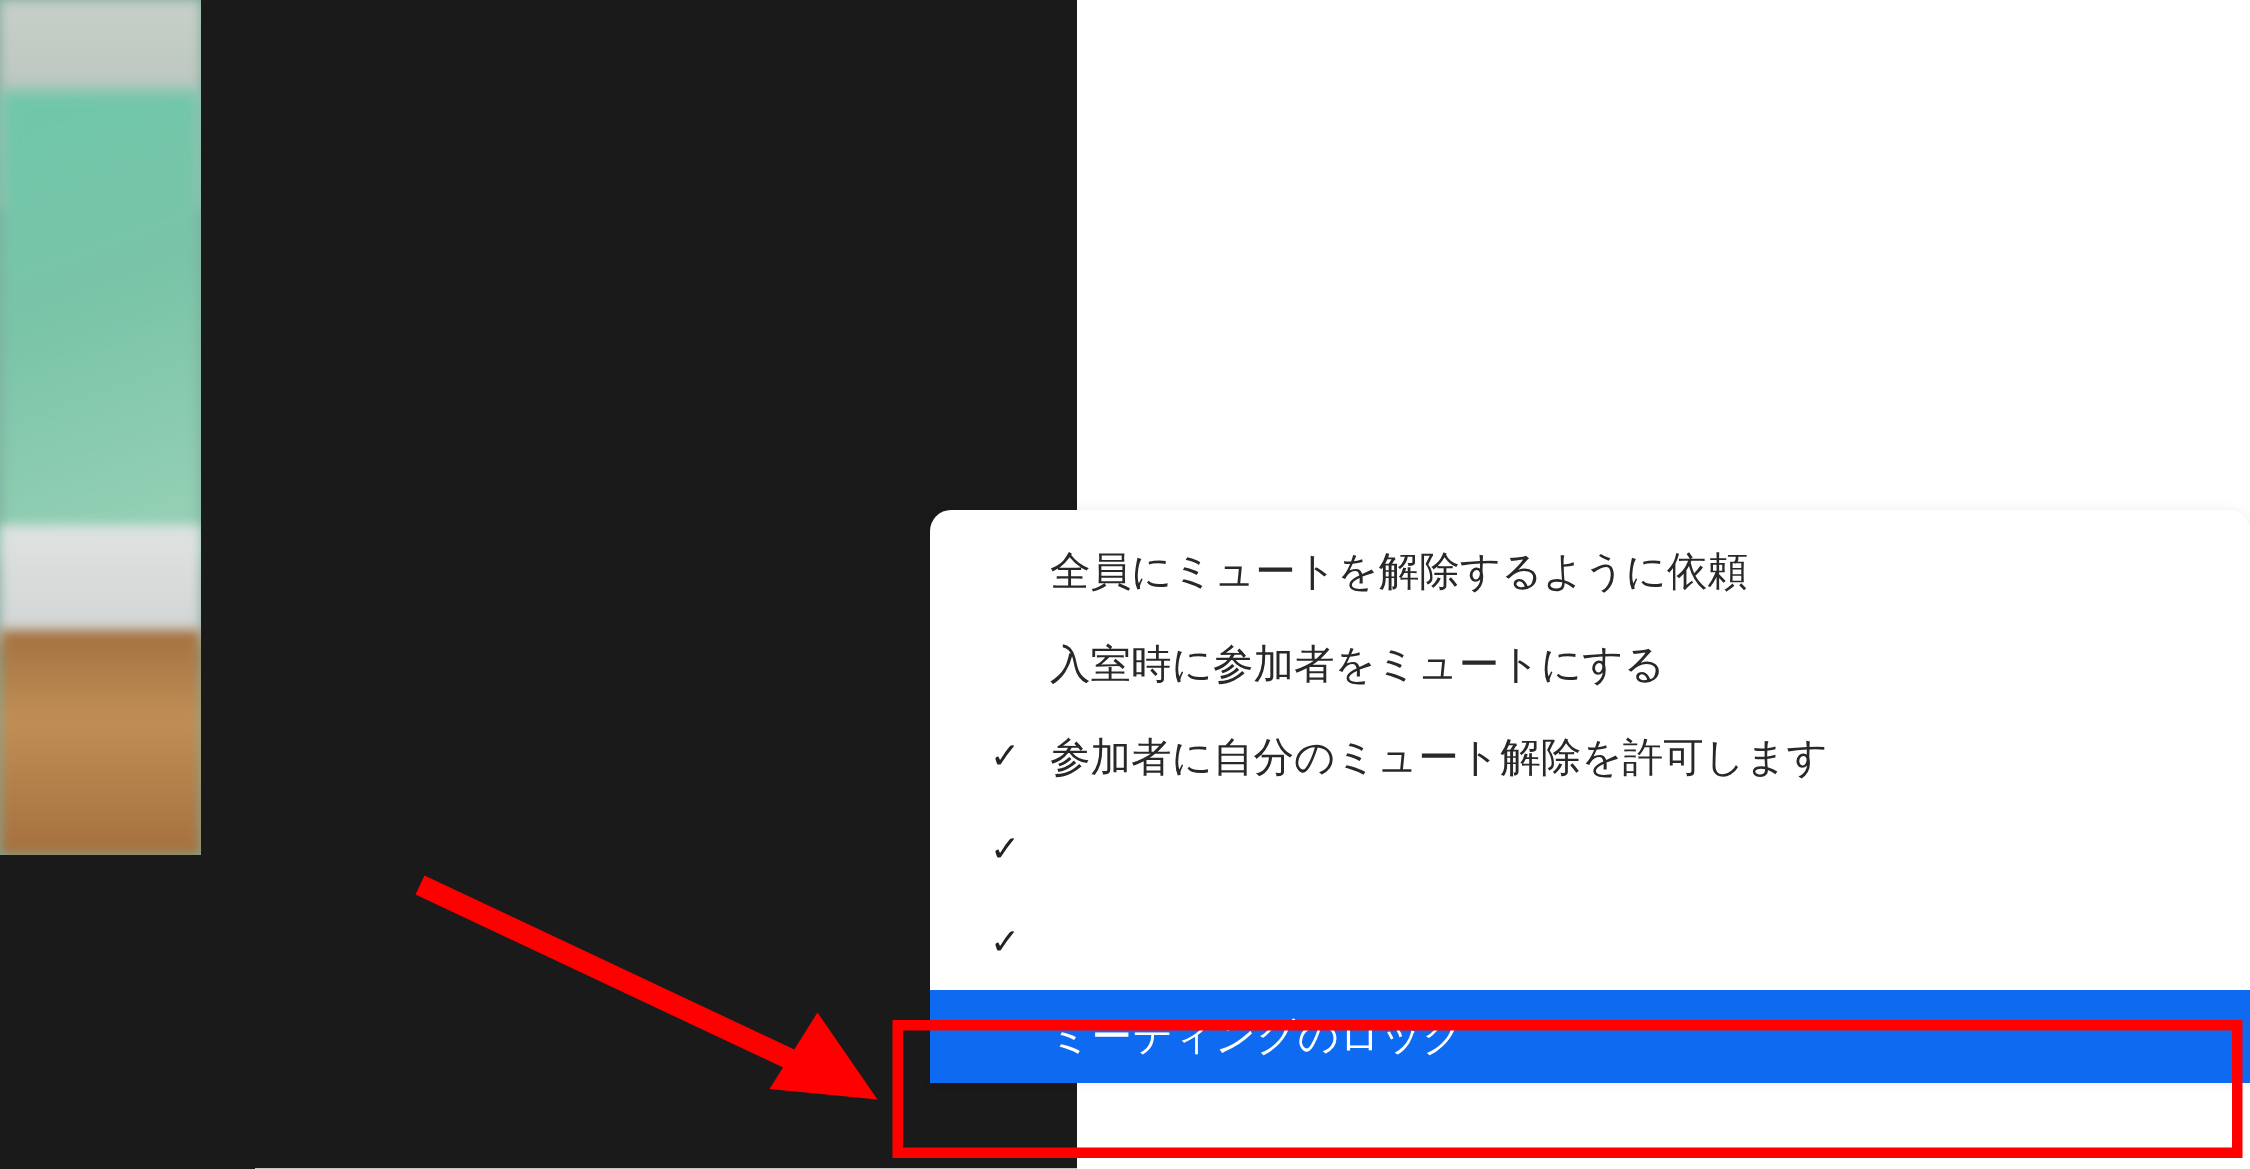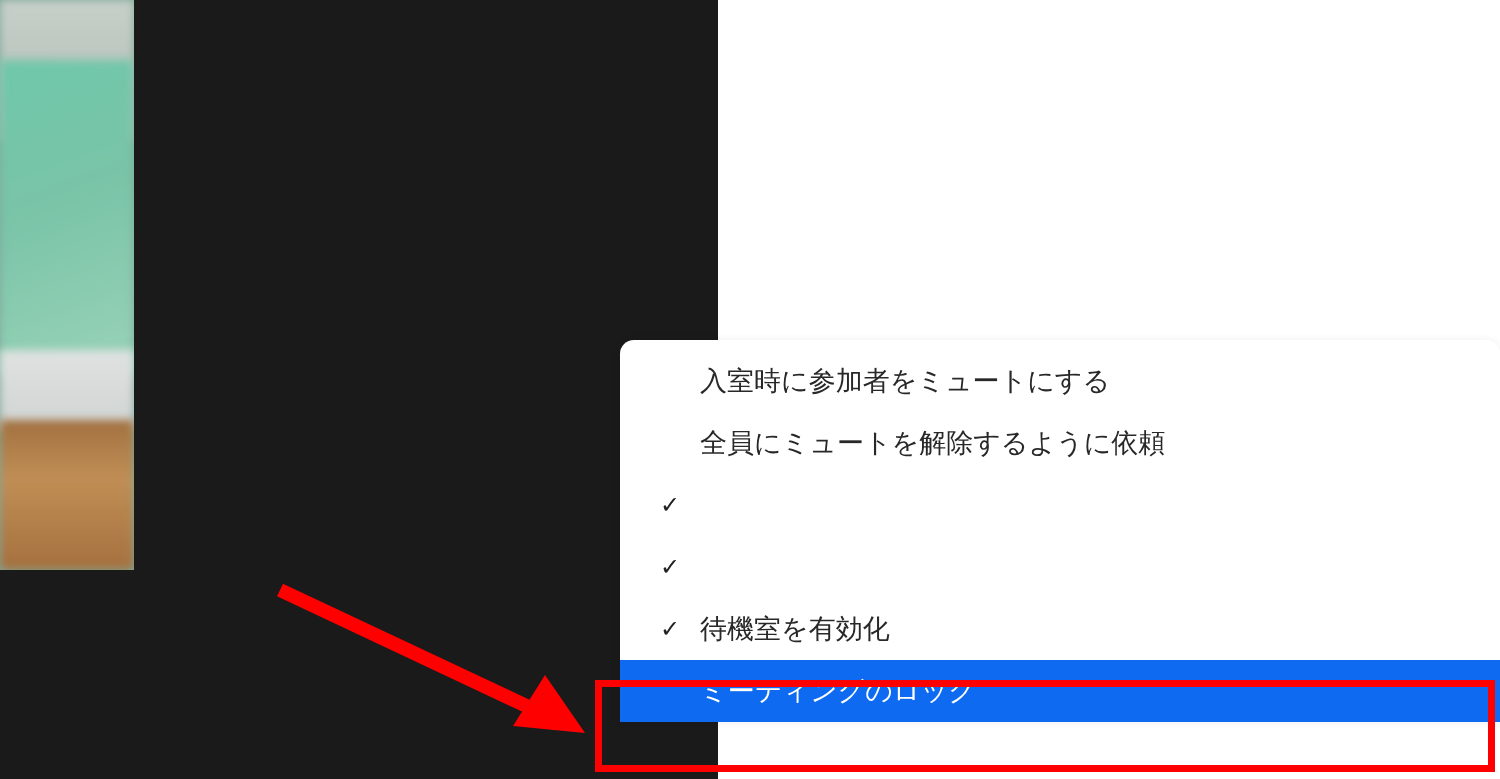--- a/index.html
+++ b/index.html
@@ -133,34 +133,34 @@
     <div class="video-thumb">
       <div class="sky"></div>
       <div class="wall"></div>
       <div class="gray-band"></div>
       <div class="wood"></div>
     </div>
   </div>
 
   <div class="menu">
     <div class="menu-item">
+      <span class="lbl">全員にミュートを解除するように依頼</span>
+    </div>
+    <div class="menu-item">
       <span class="lbl">入室時に参加者をミュートにする</span>
     </div>
     <div class="menu-item">
-      <span class="lbl">全員にミュートを解除するように依頼</span>
+      <span class="chk">✓</span>
+      <span class="lbl">参加者に自分のミュート解除を許可します</span>
     </div>
     <div class="menu-item">
       <span class="chk">✓</span>
     </div>
     <div class="menu-item">
       <span class="chk">✓</span>
-    </div>
-    <div class="menu-item">
-      <span class="chk">✓</span>
-      <span class="lbl">待機室を有効化</span>
     </div>
     <div class="menu-item highlight">
       <span class="lbl">ミーティングのロック</span>
     </div>
   </div>
 
   <div class="anno-rect"></div>
 
   <svg class="anno-arrow" viewBox="0 0 350 180">
     <line x1="15" y1="15" x2="270" y2="135" stroke="#ff0000" stroke-width="14" stroke-linecap="butt"></line>

